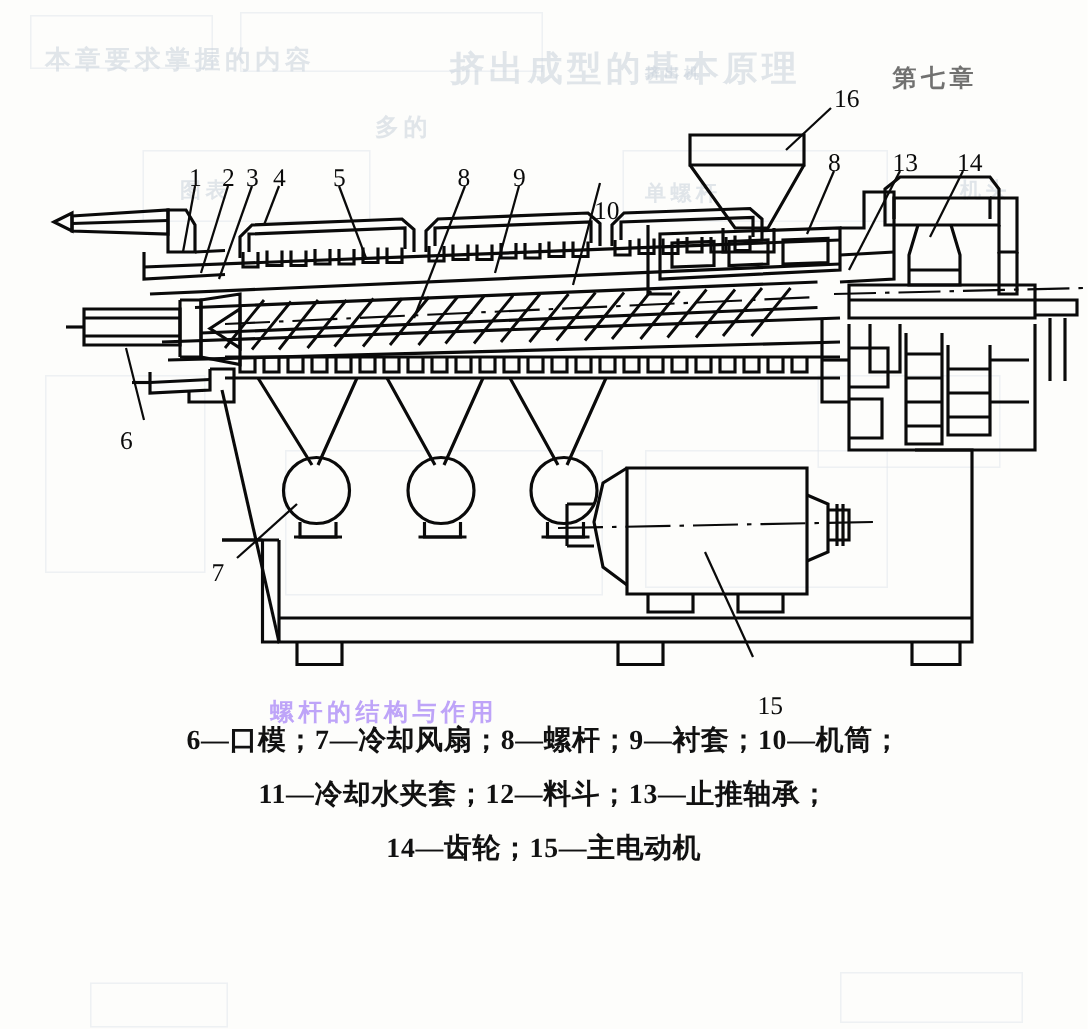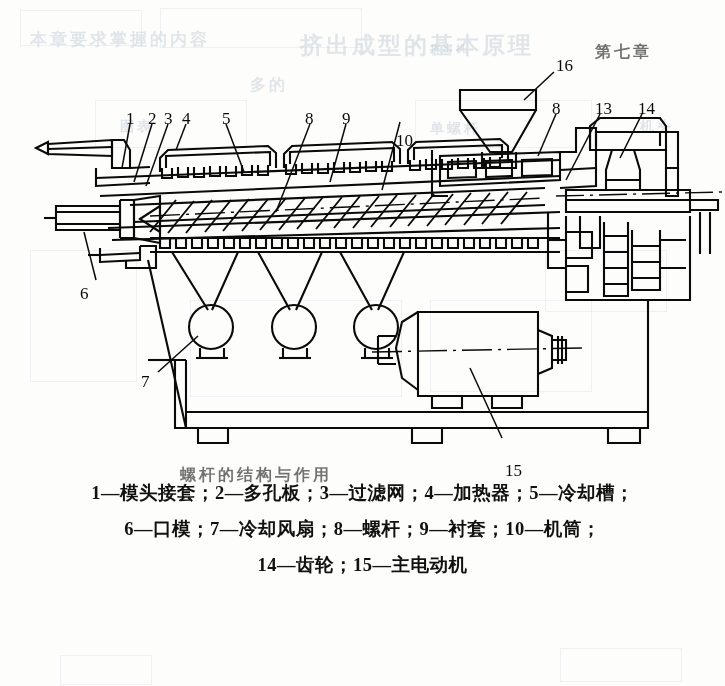--- a/index.html
+++ b/index.html
@@ -64,21 +64,21 @@
     <div class="bleed-box" style="left:60px;  top:655px; width:90px; height:28px;"></div>
     <div class="bleed-box" style="left:560px; top:648px; width:120px;height:32px;"></div>
   <div class="bleed" style="left: 30px; top: 28px; font-size: 17px; color: rgb(201, 210, 220);">本章要求掌握的内容</div>
       <div class="bleed" style="left: 300px; top: 30px; font-size: 23px; color: rgb(201, 210, 220);">挤出成型的基本原理</div>
       <div class="bleed" style="left: 250px; top: 44px; font-size: 16px; color: rgb(201, 210, 220); margin-top: 31px;">多的</div>
       <div class="bleed" style="left: 430px; top: 42px; font-size: 10px; color: rgb(201, 210, 220);">挤出机</div>
       <div class="bleed" style="left: 595px; top: 42px; font-size: 16px; color: #000000;">第七章</div>
       <div class="bleed" style="left: 120px; top: 118px; font-size: 14px; color: rgb(201, 210, 220);">图表</div>
       <div class="bleed" style="left: 430px; top: 120px; font-size: 14px; color: rgb(201, 210, 220);">单螺杆</div>
       <div class="bleed" style="left: 640px; top: 118px; font-size: 14px; color: rgb(201, 210, 220);">机头</div>
-      <div class="bleed" style="left: 180px; top: 465px; font-size: 16px; color: #000000;">螺杆的结构与作用</div>
+      <div class="bleed" style="left: 180px; top: 465px; font-size: 16px; color: #8b5cf6;">螺杆的结构与作用</div>
     </div>
 
   <svg id="drawing" viewBox="0 0 725 686">
     <g fill="none" stroke="#0a0a0a" stroke-width="2.1" stroke-linejoin="miter" stroke-linecap="butt">
 
       <g>
         <path d="M186,360 L186,428 L648,428 L648,300 L610,300"></path>
         <path d="M148,360 L186,360"></path>
         <path d="M186,428 L175,428 L175,360"></path>
         <path d="M175,360 L148,360"></path>
@@ -300,18 +300,18 @@
     <span class="callout" style="left: 342px; top: 110px;">9</span>
     <span class="callout" style="left: 396px; top: 108px; margin-top: 24px;">10</span>
     <span class="callout" style="left: 552px; top: 100px;">8</span>
     <span class="callout" style="left: 556px; top: 57px;">16</span>
     <span class="callout" style="left: 595px; top: 100px;">13</span>
     <span class="callout" style="left: 638px; top: 100px;">14</span>
     <span class="callout" style="left: 505px; top: 462px;">15</span>
   </div>
 
   <div id="caption">
-    <p class="legend-line">1—模头接套；2—多孔板；3—过滤网；4—加热器；5—冷却槽；</p>
     <p class="legend-line">6—口模；7—冷却风扇；8—螺杆；9—衬套；10—机筒；</p>
+    <p class="legend-line">11—冷却水夹套；12—料斗；13—止推轴承；</p>
     <p class="legend-line">14—齿轮；15—主电动机</p>
   </div>
 
 </div>
 
 </body></html>

